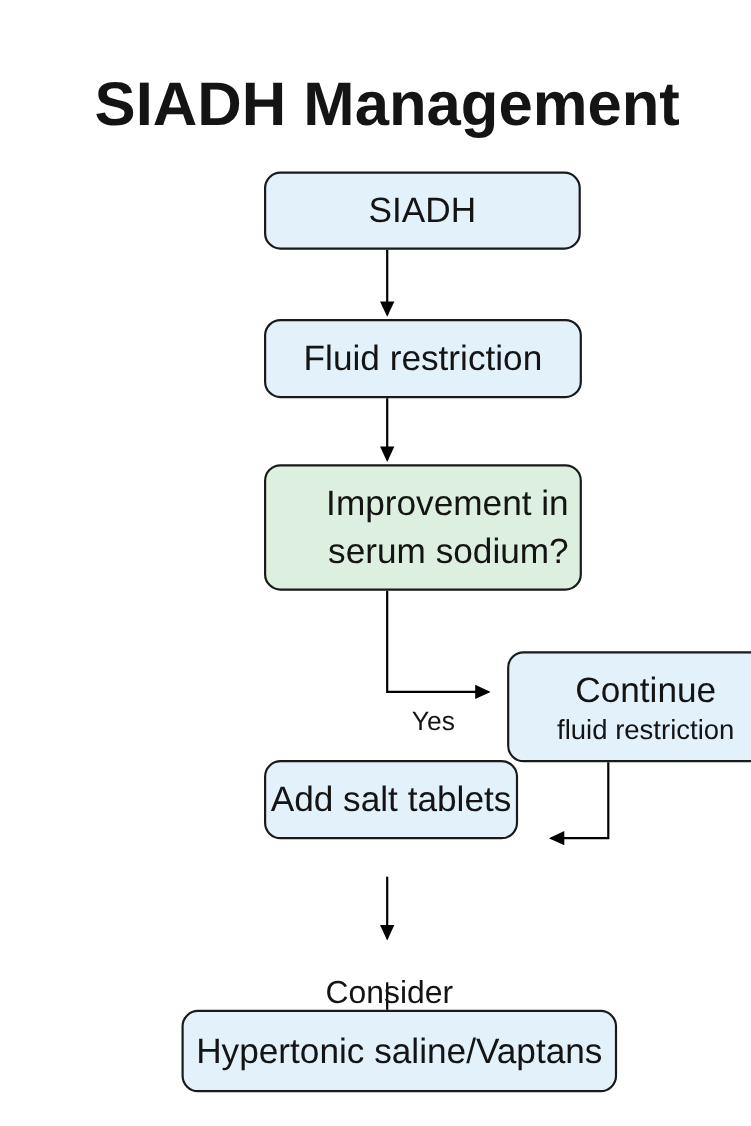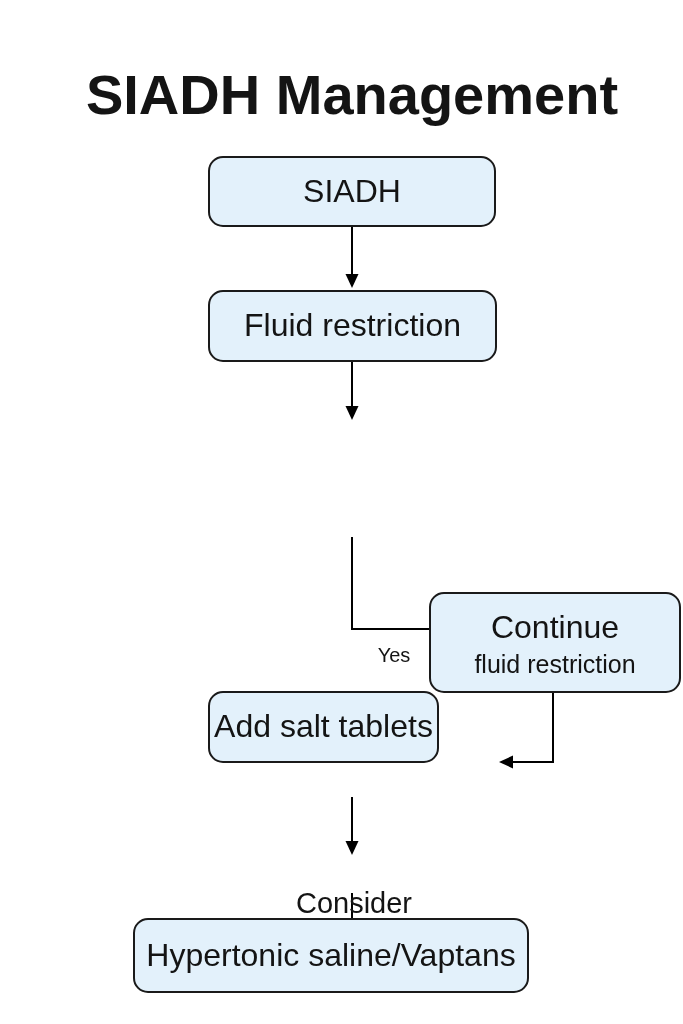--- a/index.html
+++ b/index.html
@@ -46,31 +46,32 @@
     border:2px solid var(--border);
     border-radius:15px;
     display:flex;
     flex-direction:column;
     align-items:center;
     justify-content:center;
     text-align:right;
     font-size:32px;
     line-height:1.35;
     color:var(--text);
+    margin-left:32px;
   }
   .node.green{background:var(--node-green);}
   .node .sub{font-size:25px;line-height:1.2;}
   .edge-label{
     position:absolute;
     transform:translateX(-50%);
     white-space:nowrap;
     color:var(--text);
     line-height:1;
   }
-  .label-yes{left:394px;top:645px;font-size:20px;}
+  .label-yes{left:394px;top:645px;font-size:24px;}
   .label-consider{left:354px;top:858px;font-size:29px;margin-top:31px;}
 
   
   .n-siadh{left:208px;top:156px;width:288px;height:71px;}
   .n-fluid{left:208px;top:290px;width:289px;height:72px;}
   .n-improve{left:208px;top:422px;width:289px;height:115px;padding:0 10px;}
   .n-continue{left:429px;top:592px;width:252px;height:101px;padding:0 2px;}
   .n-addsalt{left:208px;top:691px;width:231px;height:72px;}
   .n-hyper{left:133px;top:918px;width:396px;height:75px;}
 </style>
@@ -96,20 +97,23 @@
   </svg>
 
   <div class="node n-siadh">
     <span>SIADH</span>
   </div>
 
   <div class="node n-fluid">
     <span>Fluid restriction</span>
   </div>
 
+  <div class="node green n-improve">
+    <span>Improvement in serum sodium?</span>
+  </div>
 
   <div class="node n-continue">
     <span>Continue</span>
     <span class="sub">fluid restriction</span>
   </div>
 
   <div class="node n-addsalt">
     <span>Add salt tablets</span>
   </div>
 

